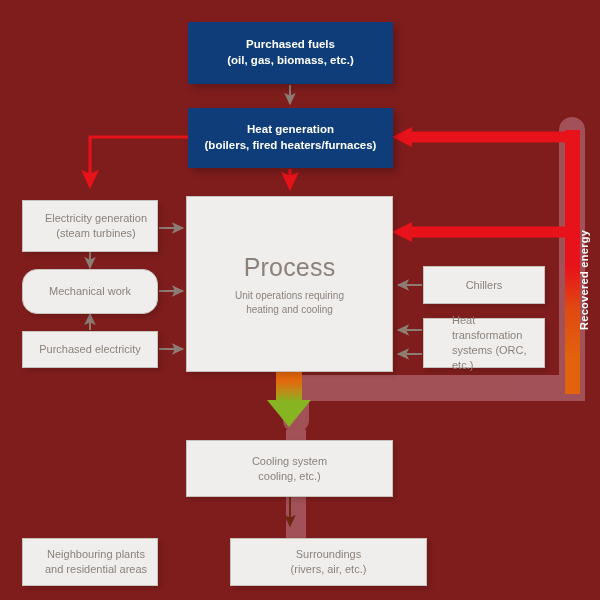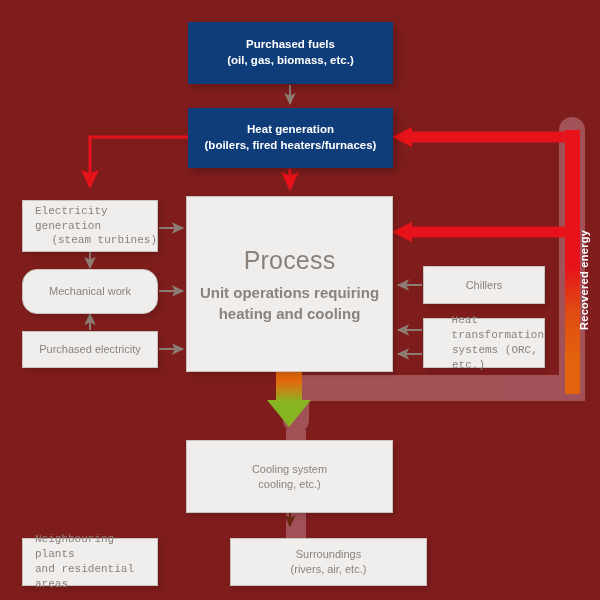--- a/index.html
+++ b/index.html
@@ -43,37 +43,35 @@
   }
   .node-grey {
     background: #f0eeec;
     border: 1px solid #c9c3bd;
     color: #8b827c;
     font-size: 11px;
     line-height: 1.35;
     box-shadow: 3px 3px 5px rgba(0,0,0,0.14);
   }
   .node-grey.left-align {
-    align-items: flex-end;
+    align-items: center;
     text-align: left;
     padding-left: 12px;
-    font-family: Liberation Mono, monospace;
   }
   .proc-title {
     font-size: 25px;
     color: #8b817a;
     font-weight: normal;
     letter-spacing: 0.2px;
     margin-bottom: 5px;
   }
   .proc-sub {
-    font-size: 15px;
+    font-size: 10px;
     color: #8b827c;
     line-height: 1.4;
-    font-weight: bold;
   }
   .line2 { display: block; }
   .recovered-label {
     position: absolute;
     z-index: 9;
     color: #ffffff;
     font-size: 11px;
     font-weight: bold;
     white-space: nowrap;
     transform-origin: 0 0;
@@ -206,21 +204,21 @@
 
   <div class="node node-grey" style="left:423px; top:266px; width:122px; height:38px;">
     <span>Chillers</span>
   </div>
 
   <div class="node node-grey left-align" style="left:423px; top:318px; width:122px; height:50px; padding-left:28px;">
     <span>Heat transformation</span>
     <span class="line2">systems (ORC, etc.)</span>
   </div>
 
-  <div class="node node-grey" style="left:186px; top:440px; width:207px; height:73px;">
+  <div class="node node-grey" style="left:186px; top:440px; width:207px; height:57px;">
     <span>Cooling system</span>
     <span class="line2">cooling, etc.)</span>
   </div>
 
   <div class="node node-grey" style="left:186px; top:538px; width:197px; height:48px;margin-left:44px;">
     <span>Surroundings</span>
     <span class="line2">(rivers, air, etc.)</span>
   </div>
 
   <div class="node node-grey left-align" style="left:22px; top:538px; width:136px; height:48px;">

